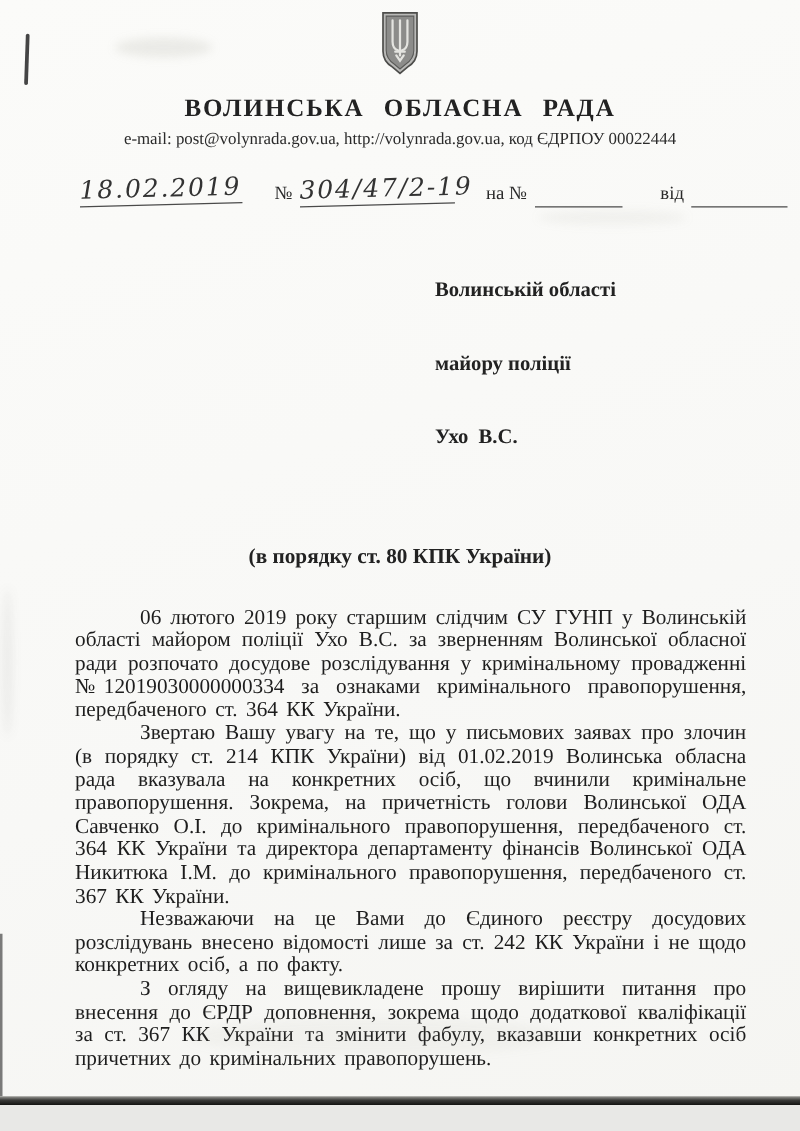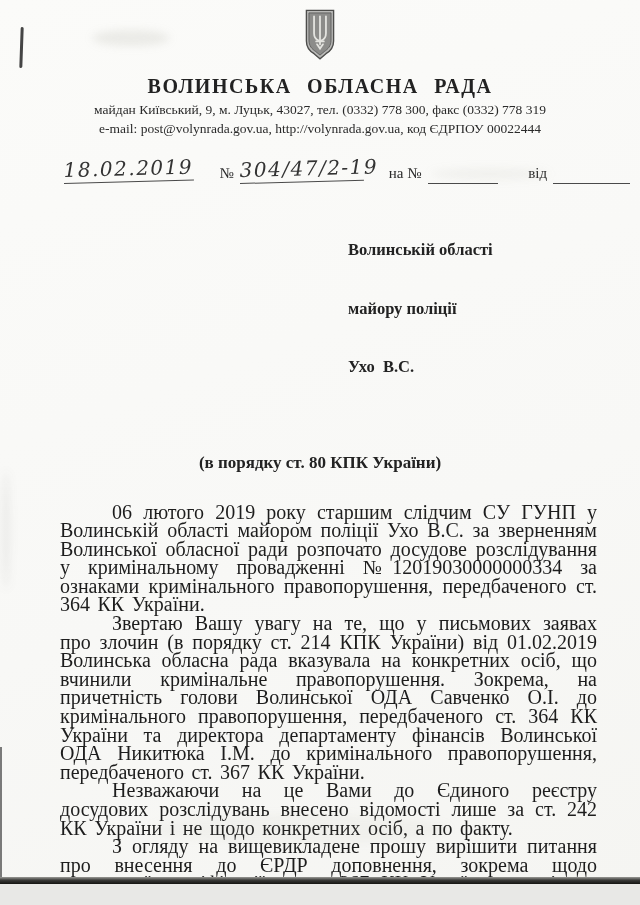--- a/index.html
+++ b/index.html
@@ -73,21 +73,21 @@
 
   
   .doc-title{margin-top:37px;text-align:center;font-weight:bold;color:#222;}
   .doc-title .t1{font-size:17.5px;letter-spacing:.5px;}
   .doc-title .t2{font-size:17px;margin-top:2px;}
 
   
   .body-text{margin:30px 43px 0 60px;}
   .body-text p{
     margin:0;
-    font-size:20px;line-height:18.6px;
+    font-size:17px;line-height:18.6px;
     text-align:justify;text-indent:52px;
     word-spacing:2.5px;color:#1d1d1d;
   }
 </style>
 </head>
 <body>
 
 <div class="page">
 
   <div class="staple-mark"></div>
@@ -104,21 +104,20 @@
         <g stroke="#e4e4e0" stroke-width="2.1" fill="none" stroke-linecap="round">
           <path d="M20 9 v33"></path>
           <path d="M13 9 v20 c0 5 2.5 7.5 5.5 8.5"></path>
           <path d="M27 9 v20 c0 5 -2.5 7.5 -5.5 8.5"></path>
           <path d="M16.5 42 l3.5 5 l3.5 -5"></path>
           <path d="M15.5 38.5 h9"></path>
         </g>
       </svg>
     </span>
     <div class="org-name">ВОЛИНСЬКА ОБЛАСНА РАДА</div>
-    <div class="address">майдан Київський, 9, м. Луцьк, 43027, тел. (0332) 778 300, факс (0332) 778 319</div>
     <div class="address">e-mail: post@volynrada.gov.ua, http://volynrada.gov.ua, код ЄДРПОУ 00022444</div>
   </div>
 
   <div class="ref-line">
     <span class="hand u ref-date">18.02.2019</span>
     <span class="ref-no-label">№</span>
     <span class="hand u ref-number">304/47/2-19</span>
     <span class="ref-reply-label">на №</span>
     <span class="u ref-blank1"></span>
     <span class="ref-from-label">від</span>

